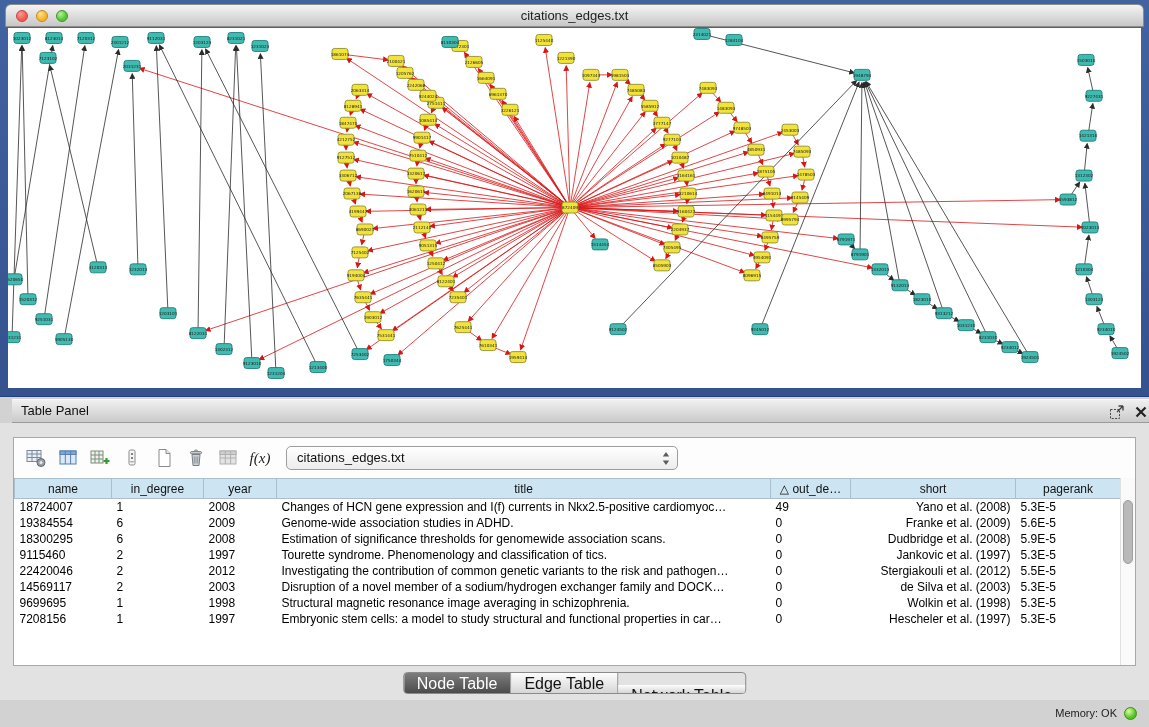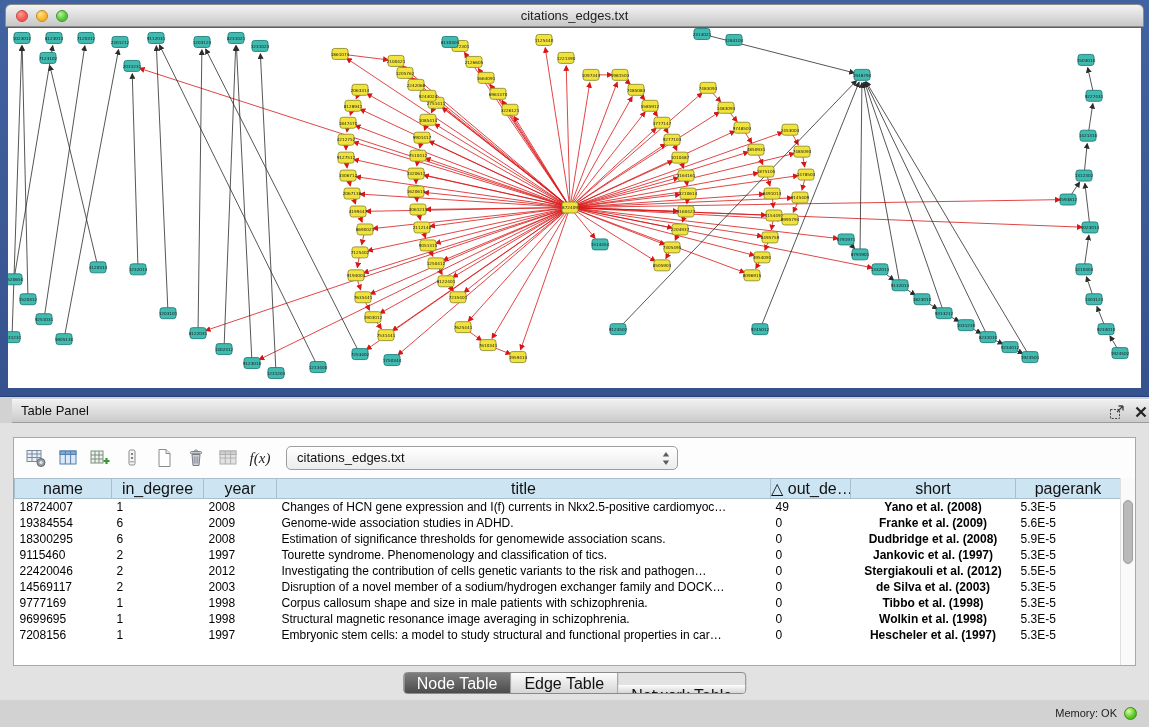--- a/index.html
+++ b/index.html
@@ -71,28 +71,28 @@
     border:1px solid #9d9d9d; border-radius:5px;
     background: linear-gradient(#ffffff,#ececec);
   }
   .combobox .combo-text { position:absolute; left:10px; right:24px; line-height:22px; font-size:13px; color:#111; overflow:hidden; white-space:nowrap; }
   .combobox .combo-arrows { position:absolute; right:7px; top:4px; }
 
   .grid-area { position:absolute; left:0; right:0; top:40px; bottom:0; }
   table.data { position:absolute; left:0; top:0; right:15px; border-collapse:collapse; table-layout:fixed; width:calc(100% - 15px); }
   table.data th {
     height:20px; background:#cde5f3; border:1px solid #a9bfce;
-    font-size:16px; font-weight:normal; color:#111; text-align:center;
+    font-size:12px; font-weight:normal; color:#111; text-align:center;
     overflow:hidden; white-space:nowrap;
   }
   table.data td {
     height:16px; font-size:12px; color:#000; padding:0 5px;
     white-space:nowrap; overflow:hidden; text-align:left;
   }
-  table.data td:nth-child(6) { text-align:center;font-weight:bold; }
+  table.data td:nth-child(6) { text-align:right; }
   table.data col.c1 { width:97px; }  table.data col.c2 { width:92px; }
   table.data col.c3 { width:73px; }  table.data col.c4 { width:494px; }
   table.data col.c5 { width:80px; }  table.data col.c6 { width:165px; }
   table.data col.c7 { width:105px; }
 
   .vscrollbar { position:absolute; right:0; top:0; bottom:0; width:15px; background:#fafafa; border-left:1px solid #e0e0e0; }
   .vthumb { position:absolute; top:22px; left:2px; width:10px; height:64px; border-radius:5px; background:#b9b9b9; border:1px solid #a0a0a0; }
 
   .tabs {
     position:absolute; bottom:6px; left:50%; transform:translateX(-50%);
@@ -939,41 +939,32 @@
               <td>1997</td>
               <td>Tourette syndrome. Phenomenology and classification of tics.</td>
               <td>0</td>
               <td>Jankovic et al. (1997)</td>
               <td>5.3E-5</td>
             </tr>
             <tr>
               <td>22420046</td>
               <td>2</td>
               <td>2012</td>
-              <td>Investigating the contribution of cells genetic variants to the risk and pathogen…</td>
+              <td>Investigating the contribution of common genetic variants to the risk and pathogen…</td>
               <td>0</td>
               <td>Stergiakouli et al. (2012)</td>
               <td>5.5E-5</td>
             </tr>
             <tr>
               <td>14569117</td>
               <td>2</td>
               <td>2003</td>
               <td>Disruption of a novel member of a sodium/hydrogen exchanger family and DOCK…</td>
               <td>0</td>
               <td>de Silva et al. (2003)</td>
-              <td>5.3E-5</td>
-            </tr>
-            <tr>
-              <td>9777169</td>
-              <td>1</td>
-              <td>1998</td>
-              <td>Corpus callosum shape and size in male patients with schizophrenia.</td>
-              <td>0</td>
-              <td>Tibbo et al. (1998)</td>
               <td>5.3E-5</td>
             </tr>
             <tr>
               <td>9699695</td>
               <td>1</td>
               <td>1998</td>
               <td>Structural magnetic resonance image averaging in schizophrenia.</td>
               <td>0</td>
               <td>Wolkin et al. (1998)</td>
               <td>5.3E-5</td>

